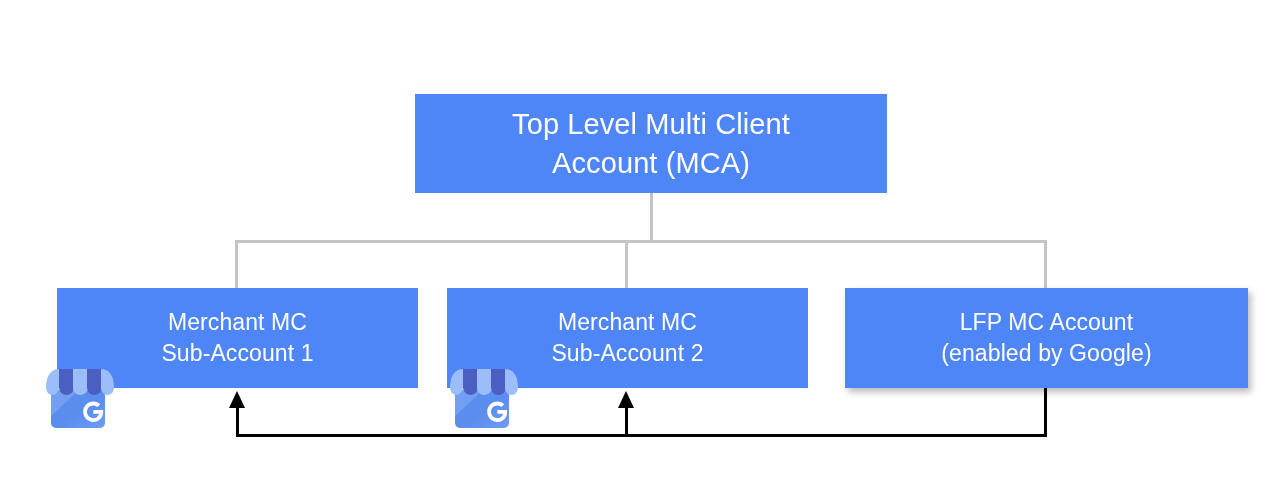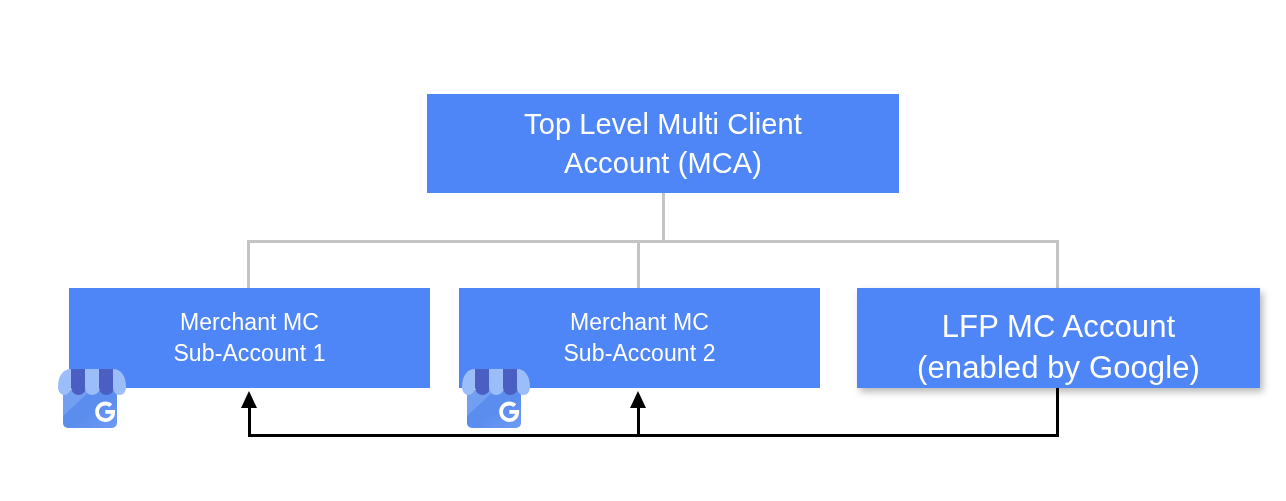--- a/index.html
+++ b/index.html
@@ -9,21 +9,21 @@
   }
   body {
     width: 1286px;
     height: 501px;
     position: relative;
     overflow: hidden;
     font-family: "Liberation Sans", sans-serif;
   }
   #canvas {
     position: absolute;
-    left: 12px; top: 0;
+    left: 0; top: 0;
     width: 1056px;
     height: 501px;
   }
 
   .node {
     position: absolute;
     box-sizing: border-box;
     display: flex;
     align-items: center;
     justify-content: center;
@@ -57,23 +57,22 @@
     top: 288px;
     width: 361px;
     height: 100px;
     font-size: 23px;
   }
   #node-lfp {
     left: 845px;
     top: 288px;
     width: 403px;
     height: 100px;
-    font-size: 31px;
+    font-size: 23px;
     box-shadow: 3px 4px 7px rgba(0,0,0,0.28);
-    align-items: flex-end;
   }
 
   .node .label {
     display: block;
     white-space: pre-line;
   }
 
   
   .gline {
     position: absolute;

